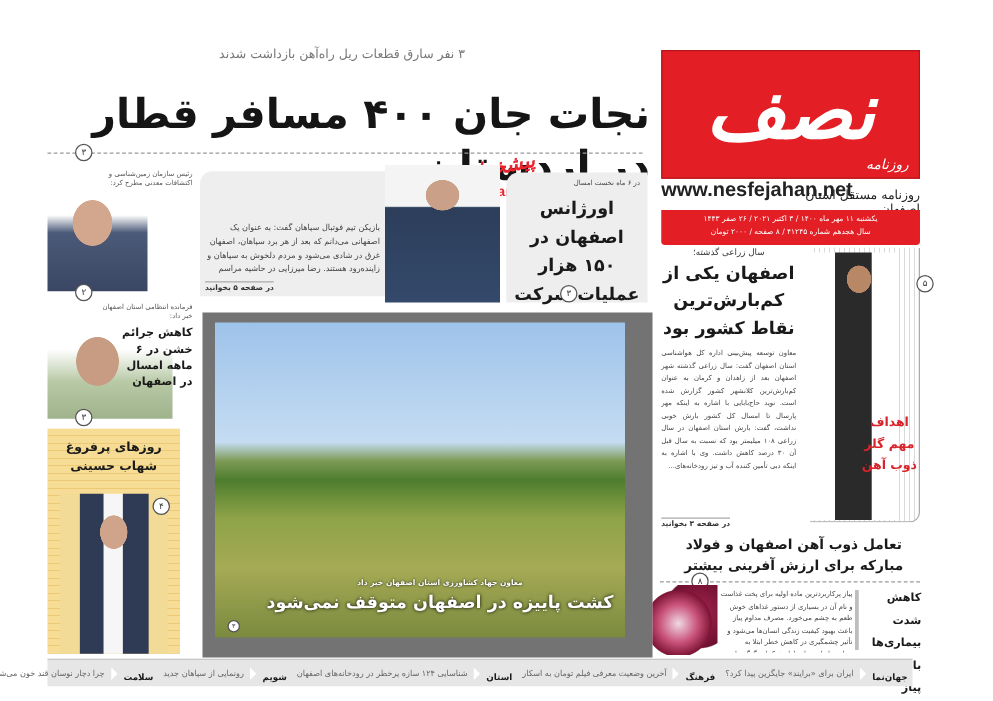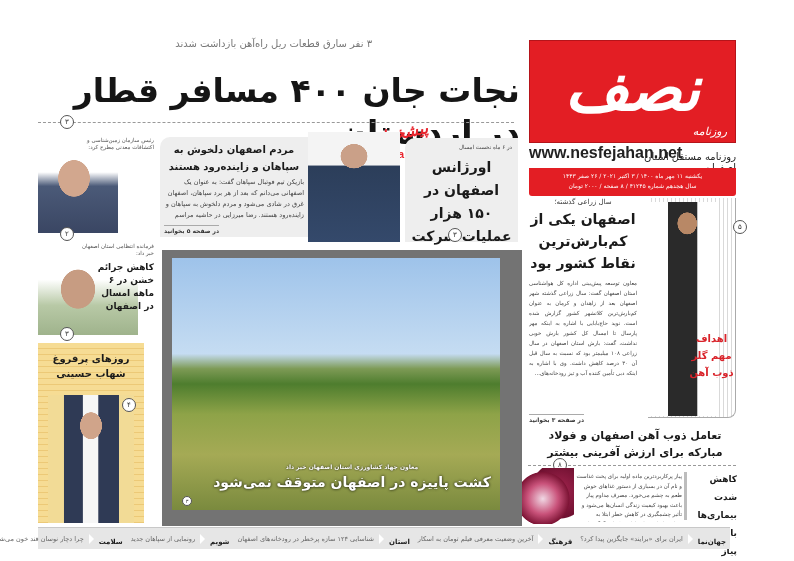--- a/index.html
+++ b/index.html
@@ -74,21 +74,20 @@
 
 <div class="abs graybox" style="left:405px; top:138px; width:113px; height:104px;">
   <div class="rtl" style="position:absolute; right:6px; top:6px; font-size:5.5px; color:#444;">در ۶ ماه نخست امسال</div>
   <div class="rtl center box-title" style="position:absolute; left:4px; right:4px; top:18px; font-size:14px; line-height:23px;">اورژانس اصفهان در ۱۵۰ هزار عملیات شرکت کرد</div>
 </div>
 <div class="abs page-ref" style="left:448px; top:228px;">۳</div>
 
 <div class="abs photo ph-man-jacket" style="left:308px; top:132px; width:92px; height:110px;"></div>
 
 <div class="abs graybox" style="left:160px; top:137px; width:148px; height:100px;">
-  <div class="rtl center box-title" style="position:absolute; left:2px; right:2px; top:4px; font-size:10px; line-height:17px;">مردم اصفهان دلخوش به سپاهان و زاینده‌رود هستند</div>
   <div class="rtl small-text" style="position:absolute; left:4px; right:4px; top:40px; height:44px; overflow:hidden;">بازیکن تیم فوتبال سپاهان گفت: به عنوان یک اصفهانی می‌دانم که بعد از هر برد سپاهان، اصفهان غرق در شادی می‌شود و مردم دلخوش به سپاهان و زاینده‌رود هستند. رضا میرزایی در حاشیه مراسم معارفه کادر فنی و بازیکنان تیم فوتبال سپاهان و آغاز رسمی تمرینات این تیم...</div>
   <div class="rtl tag-more" style="position:absolute; left:4px; bottom:3px;">در صفحه ۵ بخوانید</div>
 </div>
 
 <div class="abs" style="left:38px; top:137px; width:116px; height:96px;">
   <div class="rtl" style="position:absolute; right:0; top:0; width:80px; font-size:5.5px; line-height:7px; color:#555;">رئیس سازمان زمین‌شناسی و اکتشافات معدنی مطرح کرد:</div>
   <div class="photo ph-suit" style="position:absolute; left:0; top:18px; width:80px; height:78px;"></div>
 </div>
 <div class="abs page-ref" style="left:60px; top:227px;">۲</div>
 

